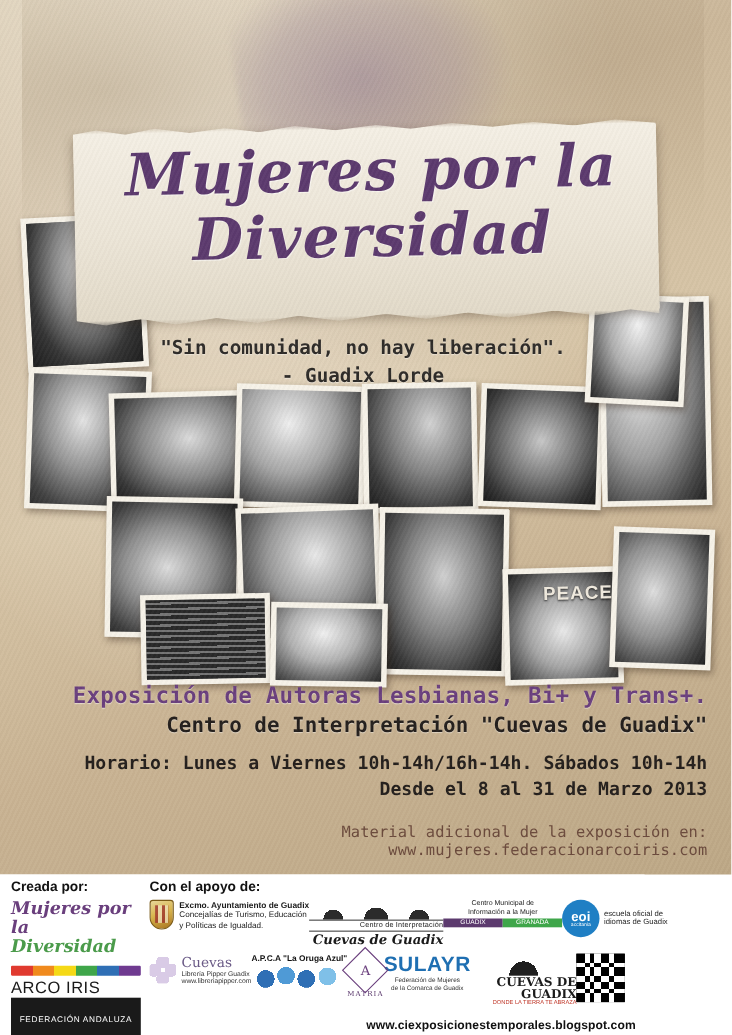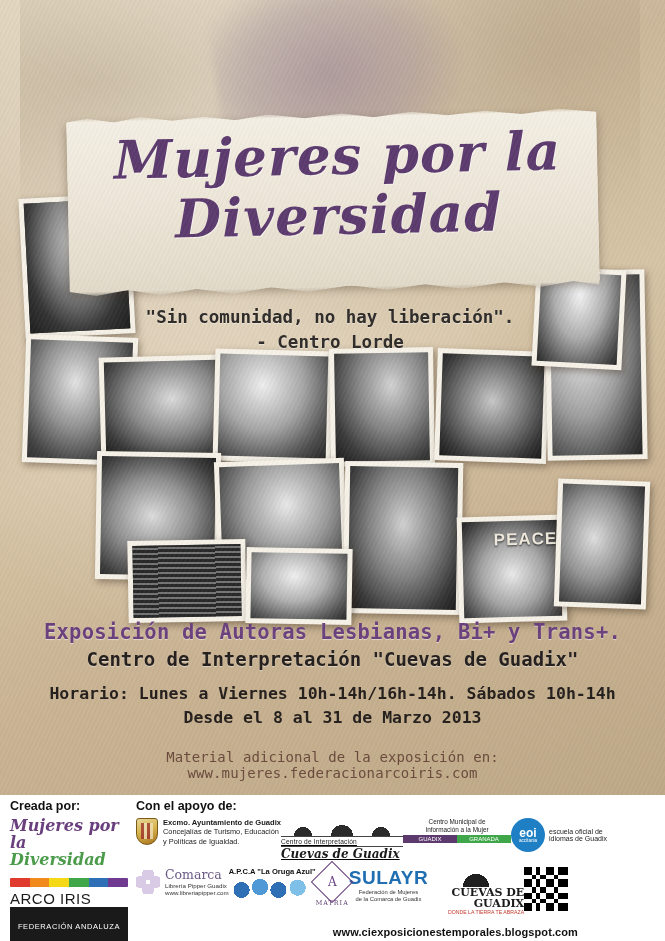--- a/index.html
+++ b/index.html
@@ -158,21 +158,21 @@
     line-height: 1.45;
     text-shadow: 0 1px 1px rgba(255,255,255,.45);
   }
 
   
   .info {
     position: absolute;
     left: 0; top: 620px;
     width: 665px;
     padding: 0 22px;
-    text-align: center;
+    text-align: right;
   }
   .info-line { font-family: "DejaVu Sans Mono", monospace; }
   .line1 {
     color: #6a3f7d;
     font-weight: bold;
     font-size: 20.5px;
     letter-spacing: .2px;
     text-shadow: 0 1px 1px rgba(255,255,255,.5);
   }
   .line2 {
@@ -279,22 +279,21 @@
     position: relative;
   }
   .crest:after {
     content: "";
     position: absolute; left: 4px; top: 4px; right: 4px; bottom: 5px;
     background: repeating-linear-gradient(90deg,#9a2a2a 0 3px,#f0e3c0 3px 6px);
     opacity: .75;
   }
   .cuevas-logo {
     width: 122px;
-    text-align: left;
-    text-decoration: underline;
+    text-align: right;
   }
   .cuevas-arcs {
     height: 18px;
     background:
       radial-gradient(circle at 18% 100%, #2b2b2b 0 9px, rgba(0,0,0,0) 9px),
       radial-gradient(circle at 50% 100%, #2b2b2b 0 11px, rgba(0,0,0,0) 11px),
       radial-gradient(circle at 82% 100%, #2b2b2b 0 9px, rgba(0,0,0,0) 9px);
   }
   .cuevas-t1 {
     font-family: "Liberation Sans", sans-serif;
@@ -460,21 +459,21 @@
       </div>
 
     <div class="title-band"></div>
     <div class="title-text">
       <div class="title-line1">Mujeres por la</div>
       <div class="title-line2">Diversidad</div>
     </div>
 
     <div class="quote">
       <div>"Sin comunidad, no hay liberación".</div>
-      <div>- Centro Lorde</div>
+      <div>- Guadix Lorde</div>
     </div>
 
     <div class="info">
       <div class="info-line line1">Exposición de Autoras Lesbianas, Bi+ y Trans+.</div>
       <div class="info-line line2">Centro de Interpretación "Cuevas de Guadix"</div>
       <div class="info-line line3">Horario: Lunes a Viernes 10h-14h/16h-14h. Sábados 10h-14h</div>
       <div class="info-line line4">Desde el 8 al 31 de Marzo 2013</div>
       <div class="info-line line5">Material adicional de la exposición en: www.mujeres.federacionarcoiris.com</div>
     </div>
 
@@ -538,21 +537,21 @@
               <span>idiomas de Guadix</span>
             </div>
           </div>
         </div>
 
         <div class="sponsor-row">
 
           <div class="pipper-logo">
             <div class="pipper-flower"></div>
             <div>
-              <div class="pipper-t1">Comarca</div>
+              <div class="pipper-t1">Cuevas</div>
               <div class="pipper-t2">Librería Pipper Guadix</div>
               <div class="pipper-t2">www.libreriapipper.com</div>
             </div>
           </div>
 
           <div class="oruga">
             <div class="oruga-t">A.P.C.A "La Oruga Azul"</div>
             <div class="oruga-worm"></div>
           </div>
 

